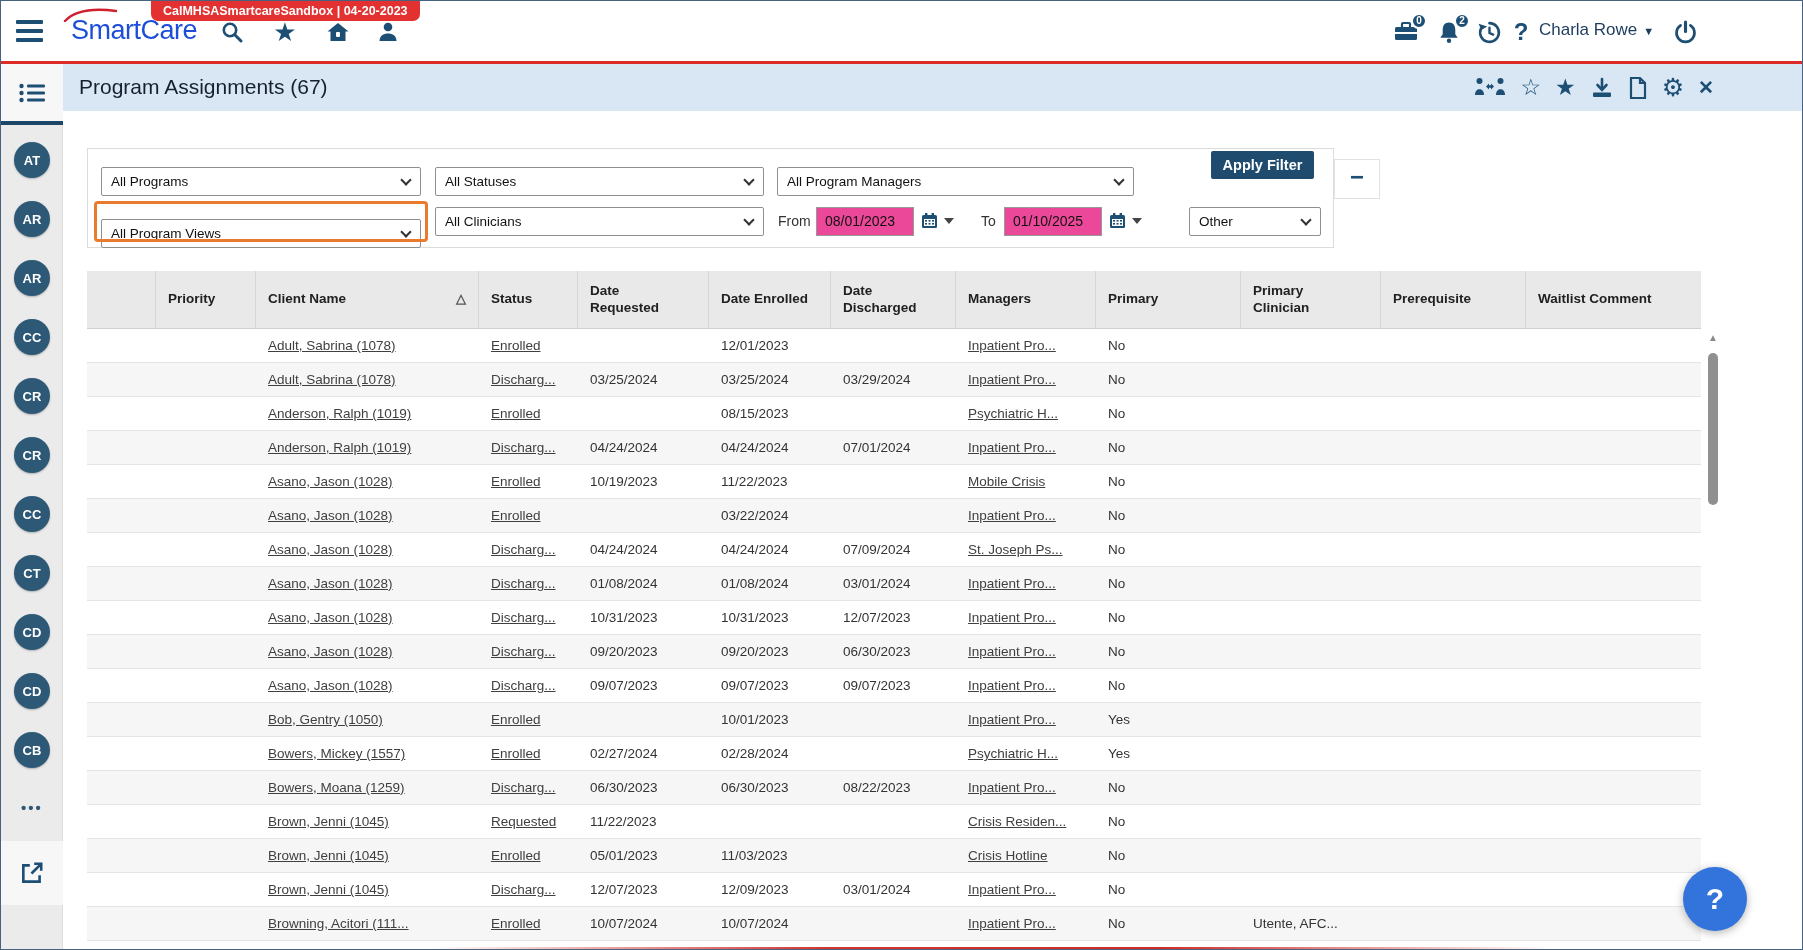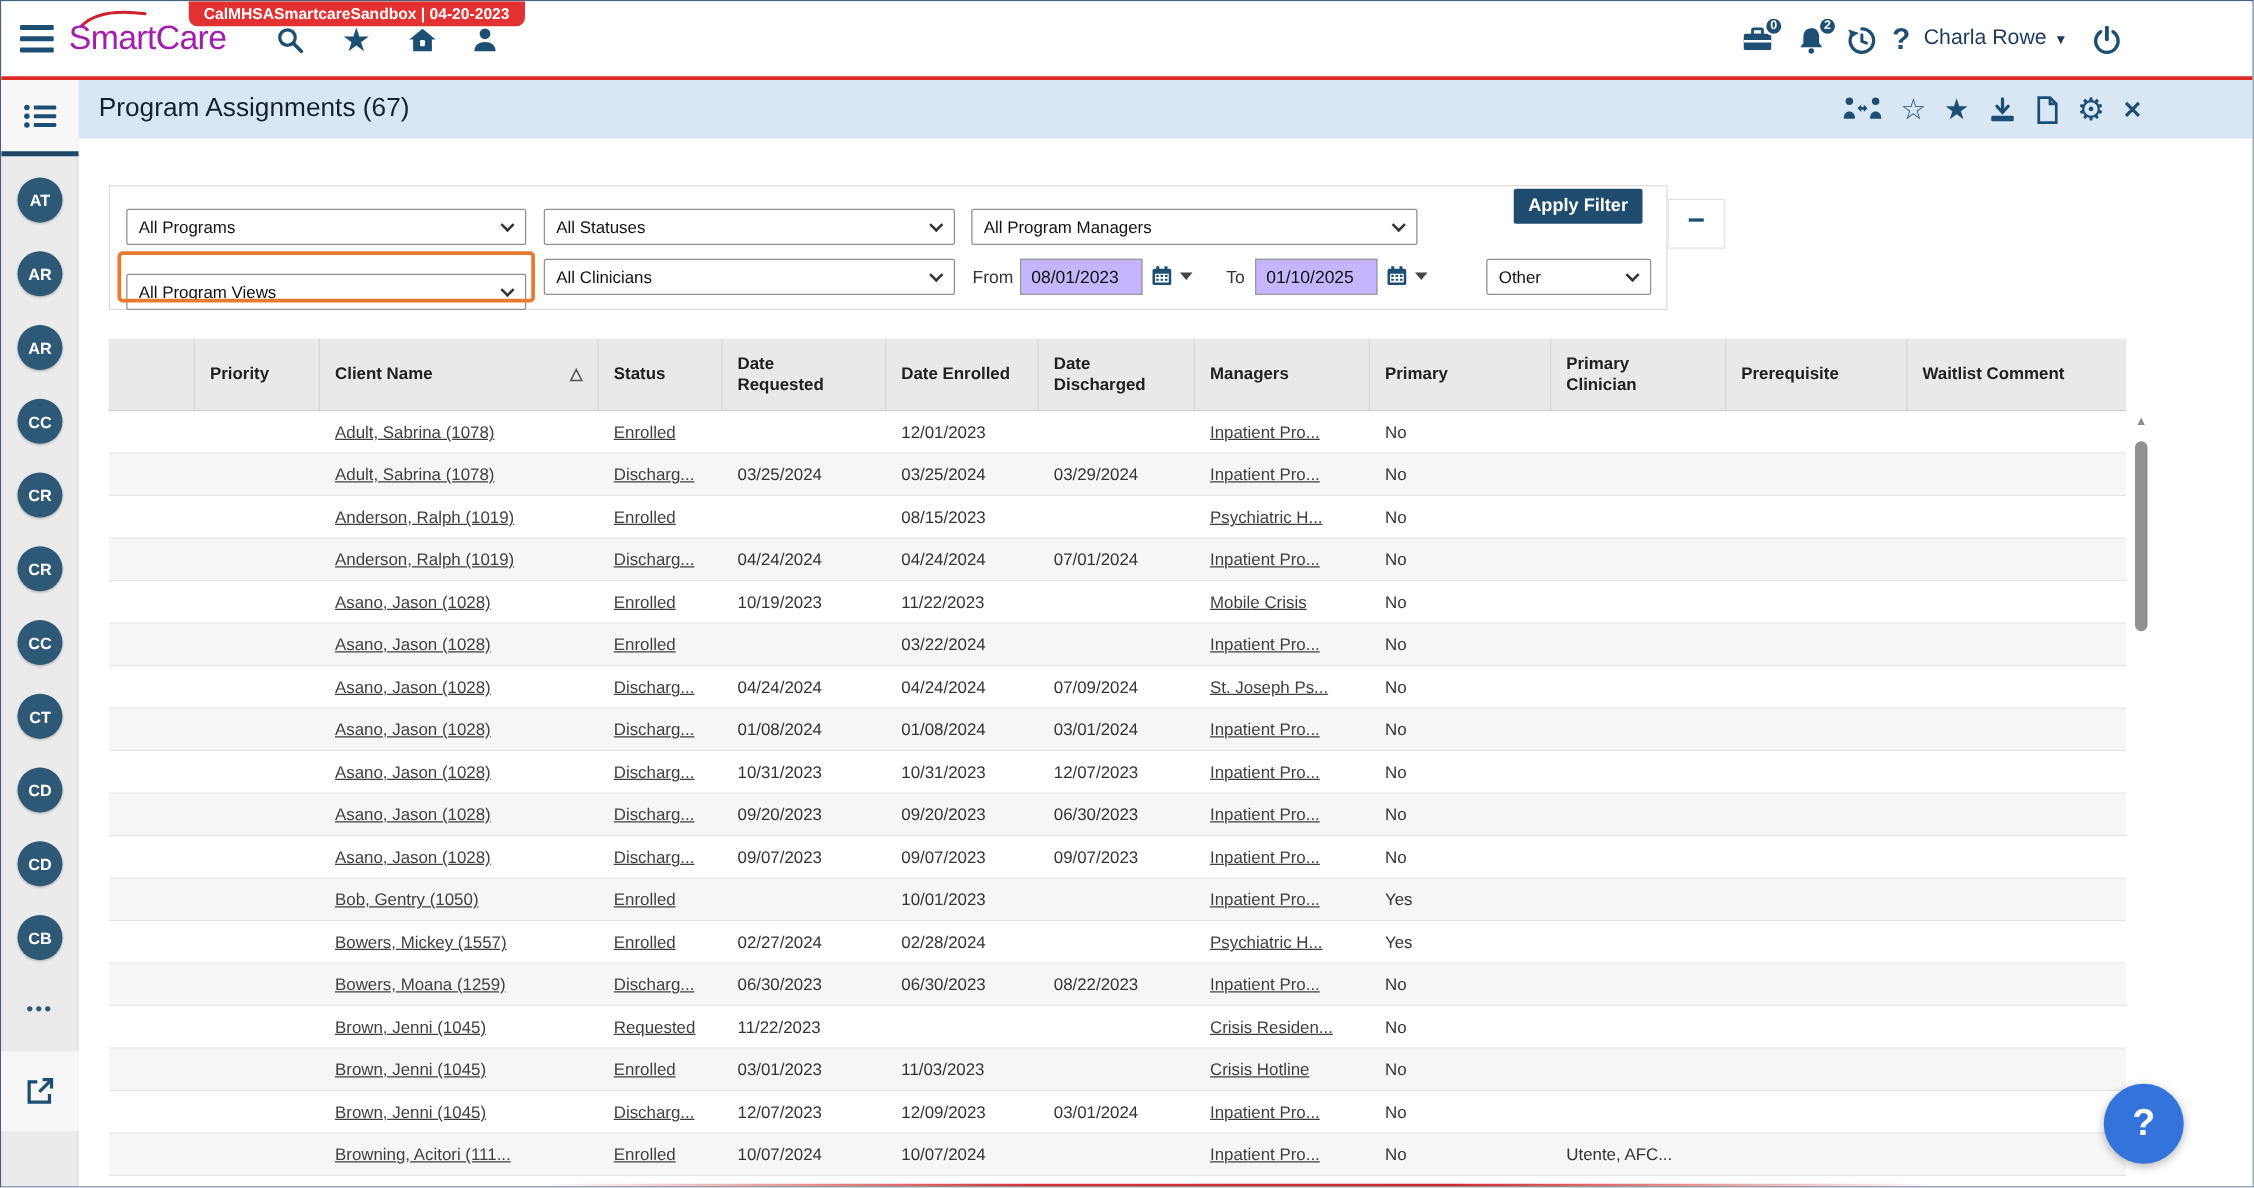--- a/index.html
+++ b/index.html
@@ -5,21 +5,21 @@
   * { margin:0; padding:0; box-sizing:border-box; }
   html,body { width:1803px; height:950px; overflow:hidden; }
   body { font-family:"Liberation Sans", sans-serif; background:#fff; }
   .window { position:relative; width:1803px; height:950px; border:1px solid #46627f; overflow:hidden; background:#fff; }
 
   
   .topnav { position:absolute; left:0; top:0; width:100%; height:60px; background:#fff; }
   .redline { position:absolute; left:0; top:60px; width:100%; height:3px; background:#dd2b27; }
   .hamburger { position:absolute; left:15px; top:19px; width:27px; height:22px; cursor:pointer; }
   .hamburger i { display:block; width:27px; height:4px; background:#1d4e74; margin-bottom:5px; border-radius:1px; }
-  .logo { position:absolute; left:54px; top:14px; font-size:27px; font-weight:500; color:#a21caf; letter-spacing:-0.5px; }
+  .logo { position:absolute; left:70px; top:14px; font-size:27px; font-weight:500; color:#1d4ed8; letter-spacing:-0.5px; }
   .swoosh { position:absolute; left:62px; top:5px; }
   .env-banner { position:absolute; left:150px; top:0; height:20px; line-height:20px; padding:0 12px;
     background:#e23130; color:#fff; font-size:12.5px; font-weight:bold; border-radius:0 0 7px 7px; white-space:nowrap; }
   .nav-ic { position:absolute; top:18px; width:26px; height:26px; display:flex; align-items:center; justify-content:center; cursor:pointer; }
   .glyph { color:#1d4e74; }
   .badge { position:absolute; top:-6px; right:-8px; min-width:16px; height:16px; border-radius:8px; background:#1d4e74;
     border:2px solid #fff; color:#fff; font-size:10px; font-weight:bold; line-height:12px; text-align:center; padding:0 2px; }
   .user-menu { position:absolute; left:1538px; top:19px; font-size:17px; color:#1d3b5e; cursor:pointer; white-space:nowrap; }
   .user-menu .caret { font-size:11px; color:#1d3b5e; margin-left:6px; }
 
@@ -46,21 +46,21 @@
 
   
   .filter-panel { position:absolute; left:86px; top:147px; width:1247px; height:100px; border:1px solid #dcdcdc; background:#fff; }
   .collapse-btn { position:absolute; left:1333px; top:158px; width:46px; height:40px; background:#fff; border:1px solid #e2e2e2;
     color:#1d4e74; font-size:24px; font-weight:bold; line-height:34px; text-align:center; cursor:pointer; }
   .sel { position:absolute; height:29px; background:#fff; border:1px solid #8f8f8f; border-radius:2px; font-size:13.5px;
     color:#111; line-height:27px; padding:0 26px 0 9px; cursor:pointer; white-space:nowrap; overflow:hidden; }
   .sel .chev { position:absolute; right:10px; top:8px; width:8px; height:8px; border-right:2px solid #333; border-bottom:2px solid #333; transform:rotate(45deg); }
   .orange-ring { position:absolute; left:93px; top:200px; width:334px; height:41px; border:3px solid #e87b2e; border-radius:4px; pointer-events:none; }
   .flabel { position:absolute; font-size:14px; color:#333; top:212px; }
-  .datebox { position:absolute; top:206px; width:98px; height:29px; border:1px solid #999; background:#c4b5fd; font-size:14px;
+  .datebox { position:absolute; top:206px; width:98px; height:29px; border:1px solid #999; background:#ec4899; font-size:14px;
     color:#111; line-height:27px; padding-left:8px; cursor:text; }
   .dtools { position:absolute; top:211px; display:flex; align-items:center; gap:6px; }
   .mini-caret { width:0; height:0; border-left:5px solid transparent; border-right:5px solid transparent; border-top:6px solid #444; }
   .apply-btn { position:absolute; left:1210px; top:150px; width:103px; height:28px; background:#1f4b6e; color:#fff;
     font-size:14.5px; font-weight:bold; text-align:center; line-height:28px; border-radius:2px; cursor:pointer; }
 
   
   .grid-head { position:absolute; left:86px; top:270px; width:1614px; height:58px; background:#e9e9e9; display:grid;
     grid-template-columns:69px 100px 223px 99px 131px 122px 125px 140px 145px 140px 145px 175px; border-bottom:1px solid #d0d0d0; }
   .hc { display:flex; align-items:center; padding:0 12px; font-size:13.5px; font-weight:bold; color:#212121;
@@ -751,21 +751,21 @@
       <div class="row alt">
         <div class="cell"></div>
         <div class="cell"></div>
         <div class="cell">
           <span class="link">Brown, Jenni (1045)</span>
         </div>
         <div class="cell">
           <span class="link">Enrolled</span>
         </div>
         <div class="cell">
-          <span>03/01/2023</span>
+          <span>05/01/2023</span>
         </div>
         <div class="cell">
           <span>11/03/2023</span>
         </div>
         <div class="cell"></div>
         <div class="cell">
           <span class="link">Crisis Hotline</span>
         </div>
         <div class="cell">
           <span>No</span>

